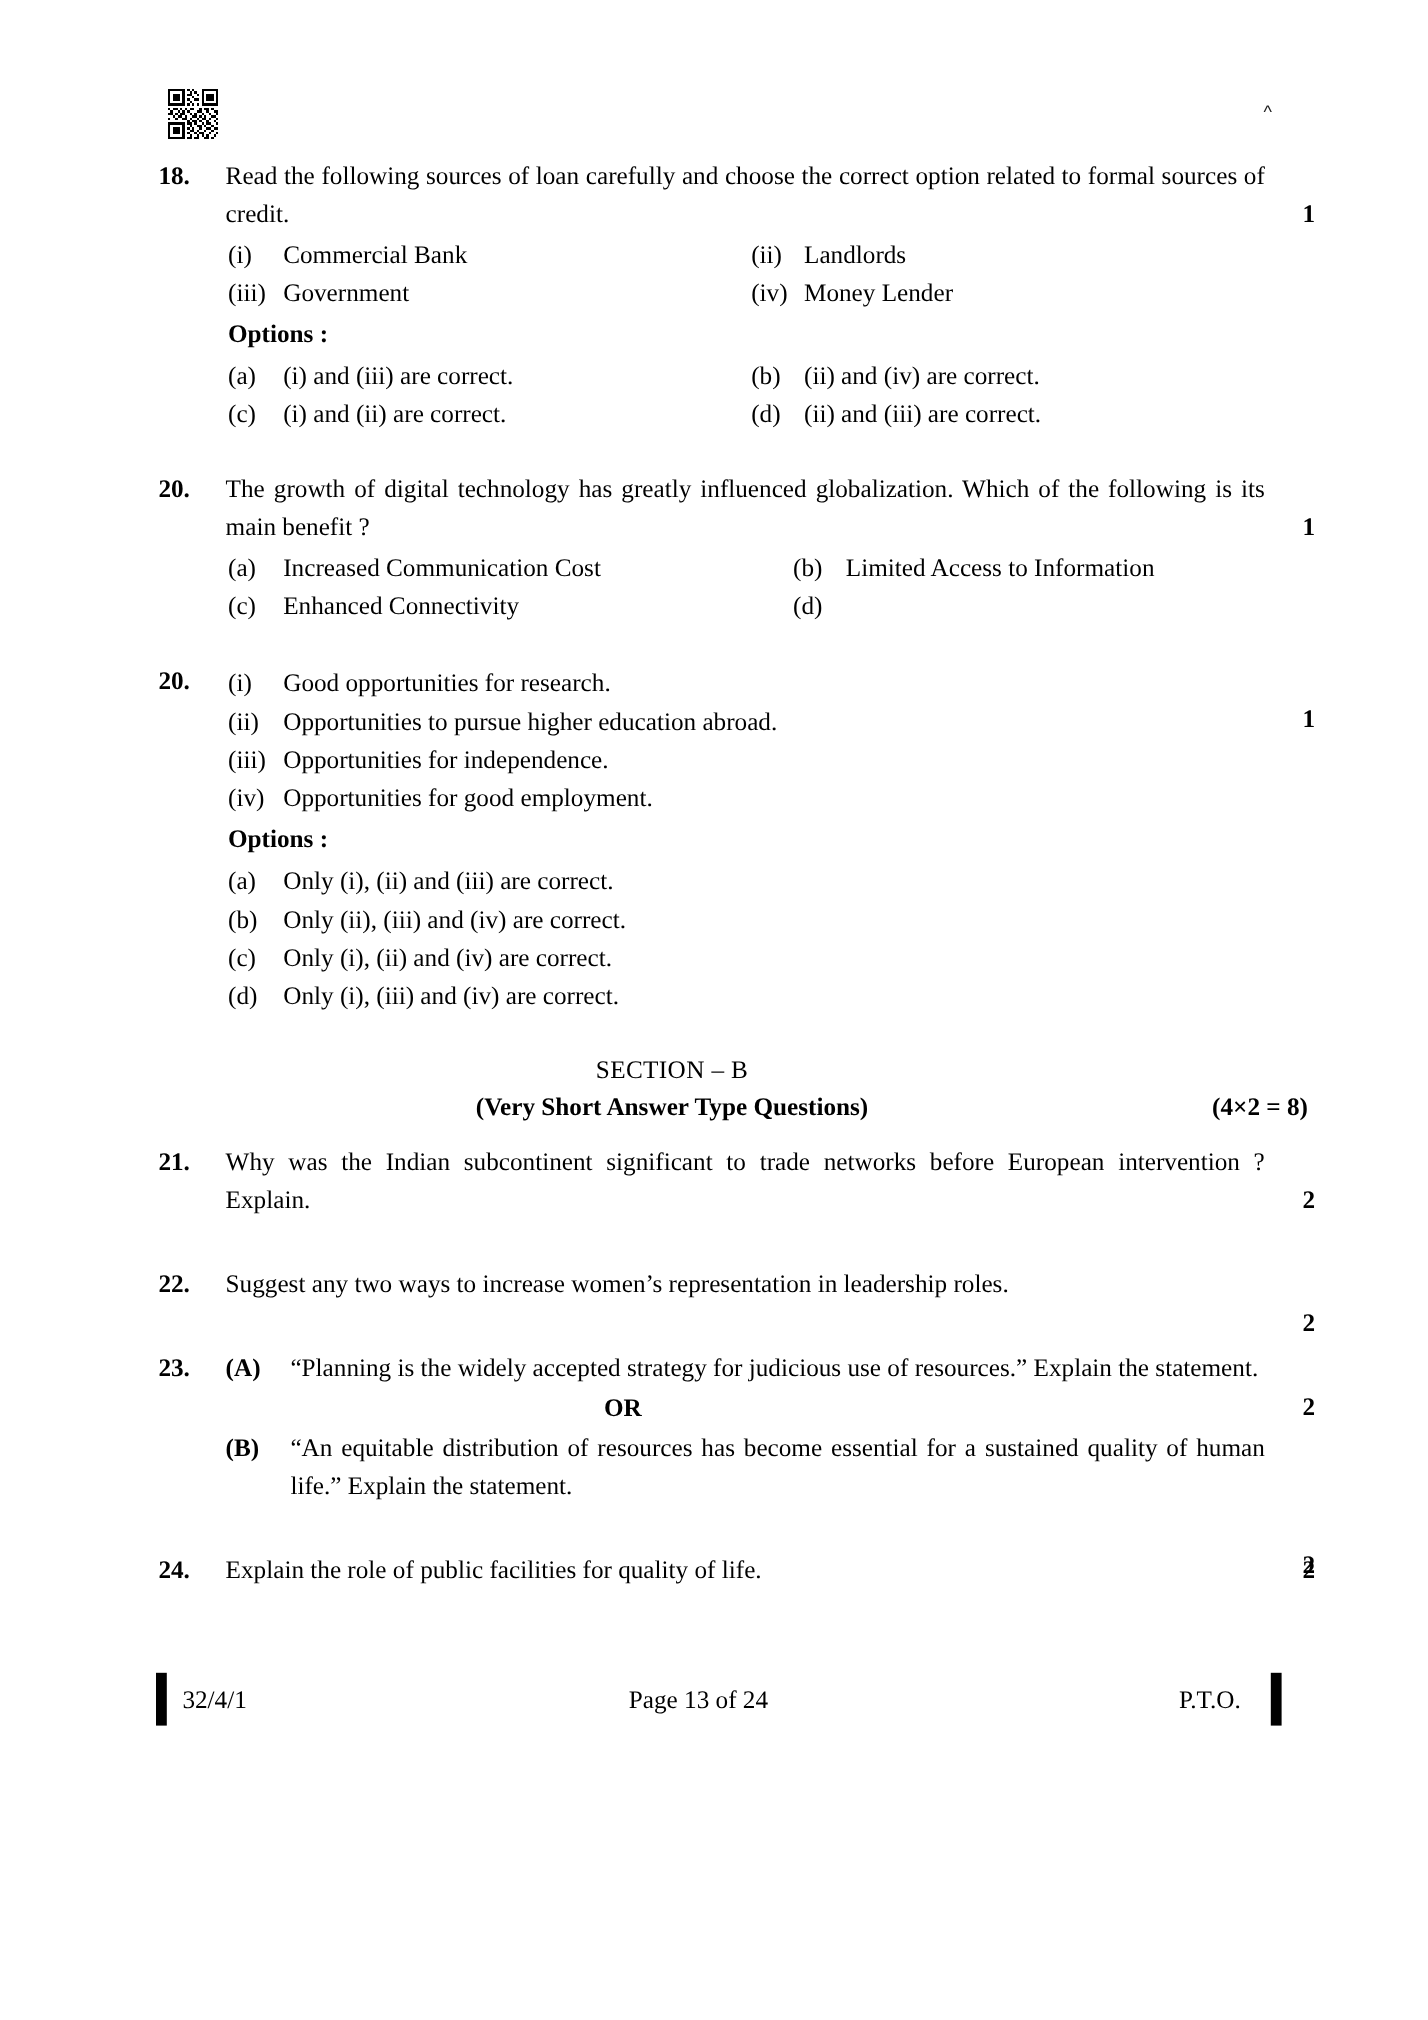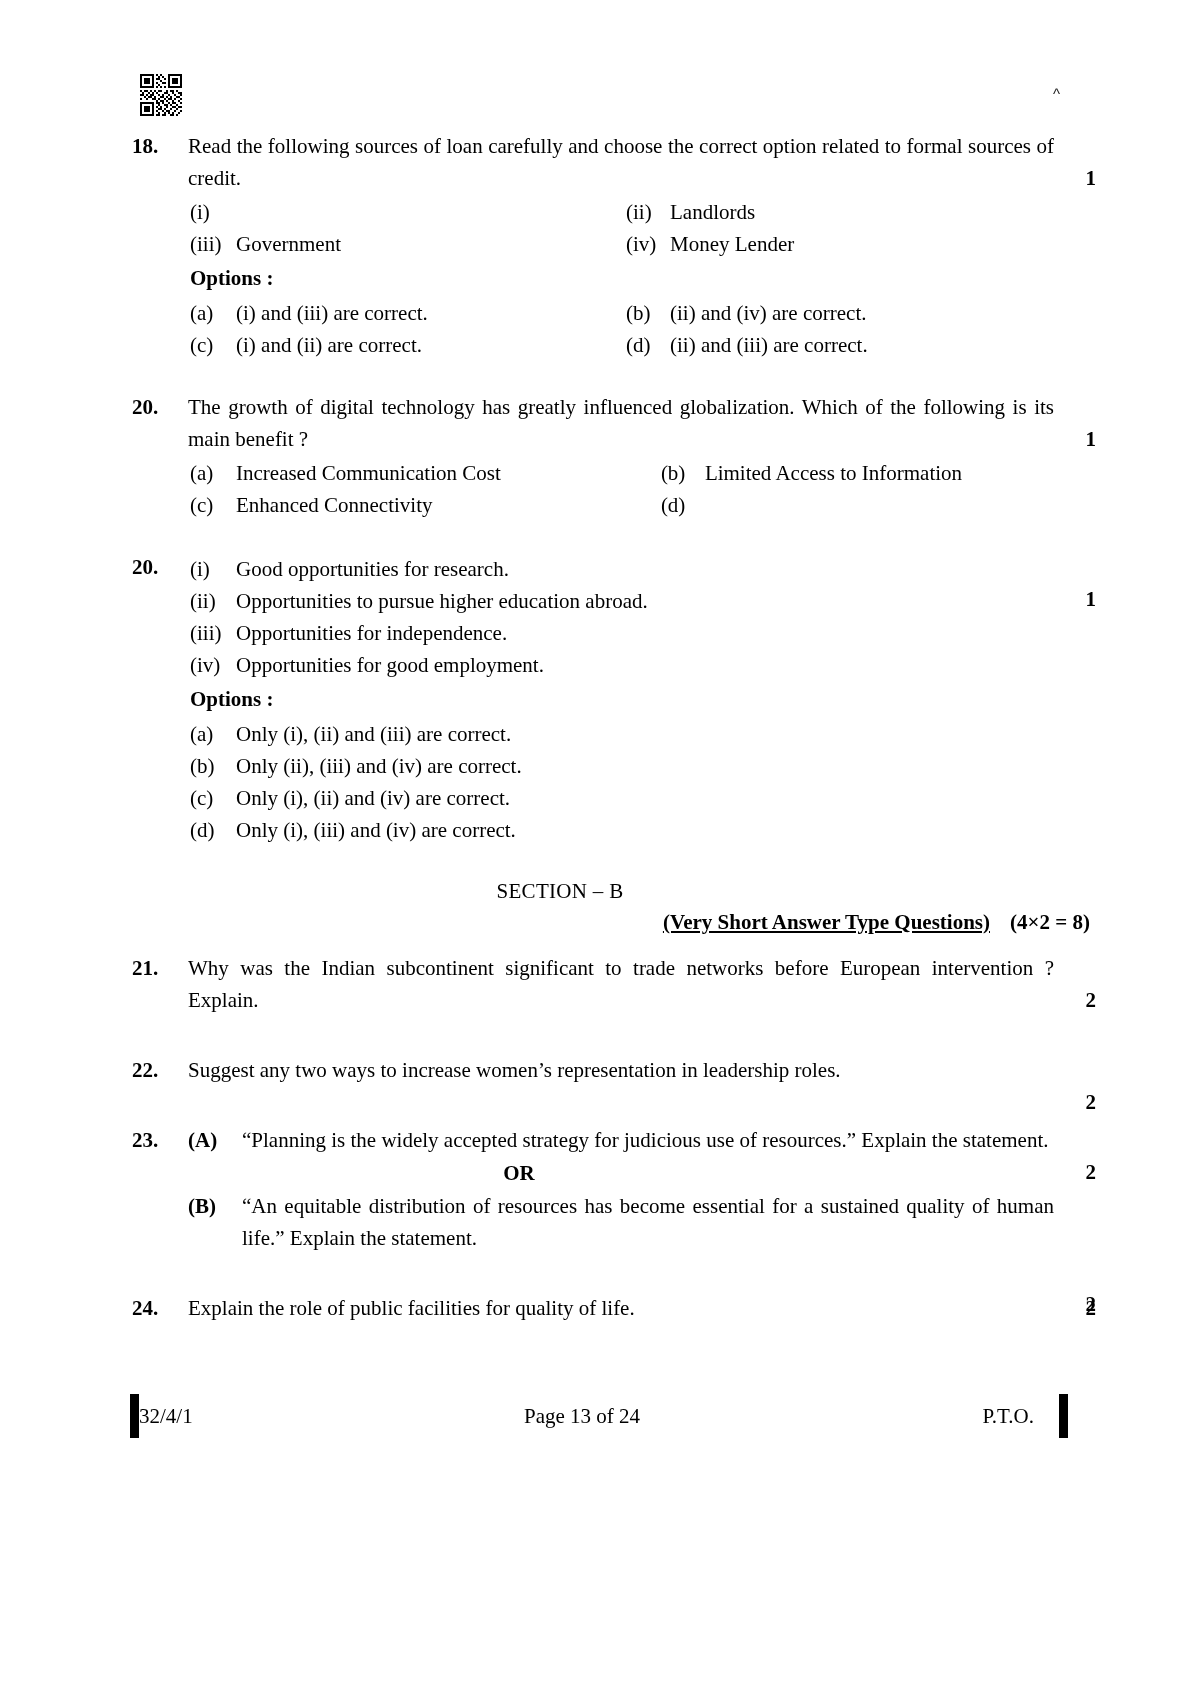--- a/index.html
+++ b/index.html
@@ -150,26 +150,25 @@
   }
   .section-title {
     text-align: center;
     font-weight: normal;
     font-size: 21px;
     line-height: 31px;
     letter-spacing: 0.3px;
     padding-right: 70px;
   }
   .section-sub {
-    text-align: right;
+    text-align: center;
     font-weight: bold;
     font-size: 21px;
     line-height: 31px;
     padding-right: 70px;
-    text-decoration: underline;
   }
   .section-marks {
     position: absolute;
     right: -30px;
     bottom: 0;
     font-weight: bold;
     font-size: 21px;
     line-height: 31px;
   }
 
@@ -221,21 +220,21 @@
   .footer-bar-right {
     position: absolute;
     right: -8px;
     top: 0;
     width: 9px;
     height: 44px;
     background: #000;
   }
   .footer-code {
     position: absolute;
-    left: 9px;
+    left: 22px;
     top: 8px;
     font-size: 21px;
     line-height: 28px;
   }
   .footer-page {
     position: absolute;
     left: 0;
     right: 0;
     top: 8px;
     text-align: center;
@@ -376,20 +375,21 @@
 
     <div class="q">
       <div class="q-row">
         <div class="q-num">18.</div>
         <div class="q-body">
           <div class="q-text">Read the following sources of loan carefully and choose the correct option related to formal sources of credit.</div>
           <div class="marks" style="top:32px">1</div>
           <div class="two-col">
             <div class="cell w50">
               <span class="lbl">(i)</span>
+              <span class="val">Commercial Bank</span>
             </div>
             <div class="cell w50">
               <span class="lbl narrow">(ii)</span>
               <span class="val">Landlords</span>
             </div>
             <div class="cell w50">
               <span class="lbl">(iii)</span>
               <span class="val">Government</span>
             </div>
             <div class="cell w50">

